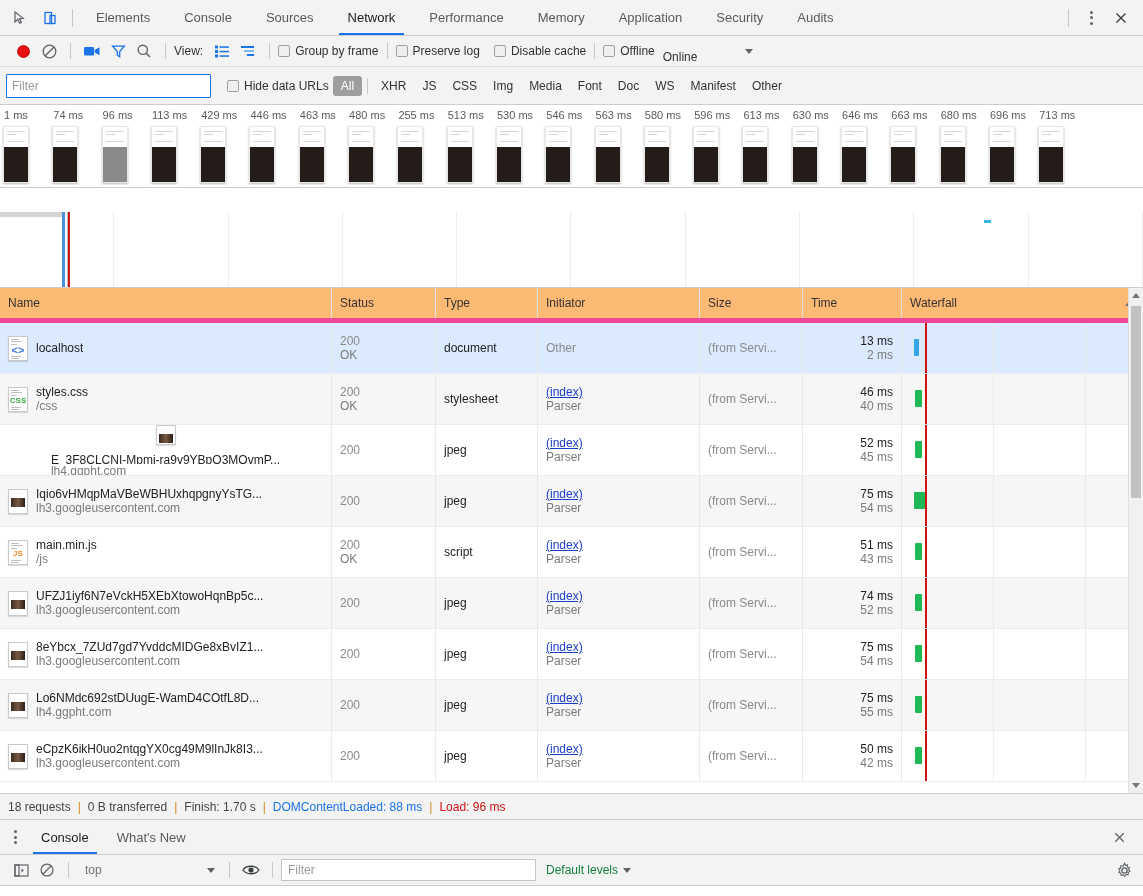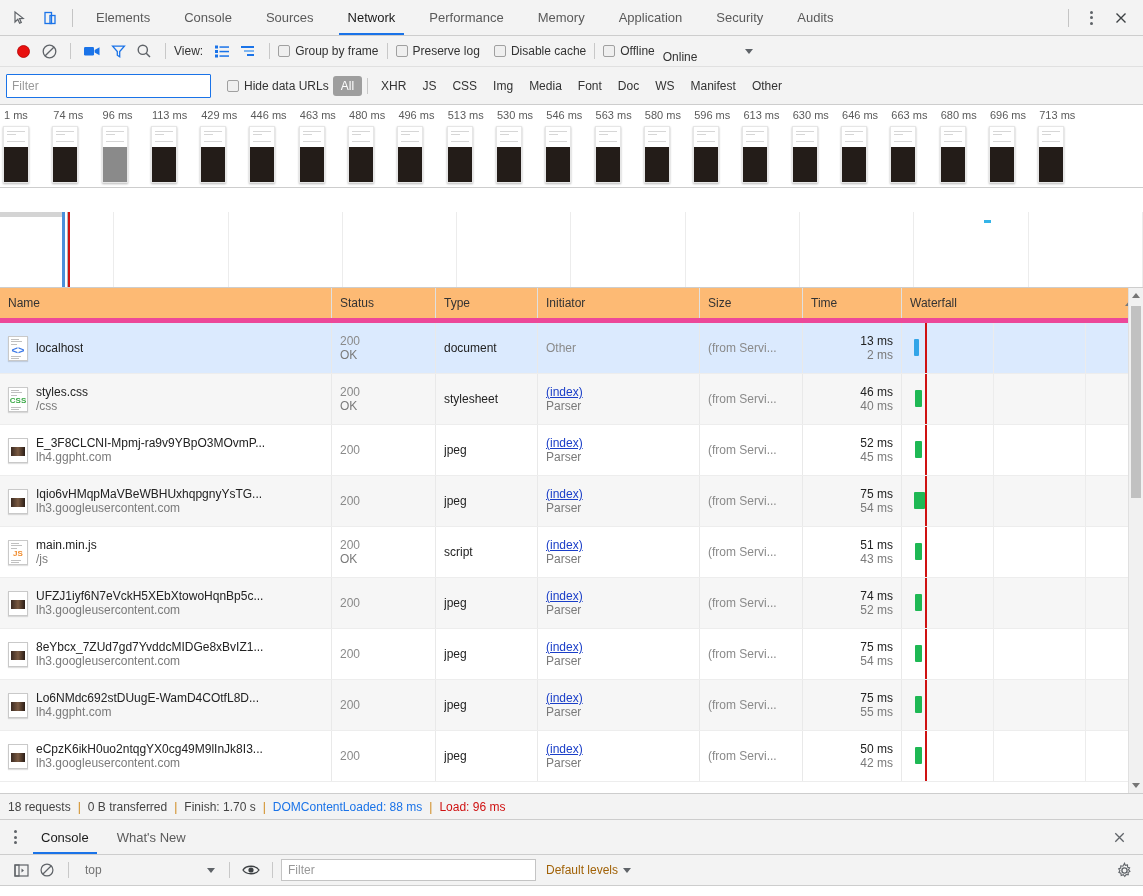--- a/index.html
+++ b/index.html
@@ -182,21 +182,21 @@
     height:31px; min-height:31px; display:flex; align-items:center; background:#f3f3f3;
     border-bottom:1px solid #cdcdcd; padding-left:8px; gap:0;
   }
   .ctx { font-size:12px; color:#737373; width:130px; padding-left:8px; }
   .ctxwrap { display:flex; align-items:center; cursor:pointer; }
   .cfilter {
     width:255px; height:22px; border:1px solid #c4c4c4; background:#fff; font-size:12px; color:#333;
     padding:0 6px; outline:none; font-family:"Liberation Sans", sans-serif;
   }
   .cfilter::placeholder { color:#999; }
-  .levels { font-size:12px; color:#a16207; margin-left:10px; display:flex; align-items:center; gap:5px; cursor:pointer;}
+  .levels { font-size:12px; color:#15803d; margin-left:10px; display:flex; align-items:center; gap:5px; cursor:pointer;}
   .console-body { flex:1; background:#fff; border-top:0; }
   .gearwrap { margin-left:auto; padding-right:10px; display:flex; align-items:center; cursor:pointer;}
 </style>
 </head>
 <body>
 
 <div class="devtools">
 
   <div class="tabbar">
     <div class="tb-icons">
@@ -362,21 +362,21 @@
   <div class="filmstrip">
     <div class="fs-times" id="fs-times">
         <div class="fs-time">1 ms</div>
         <div class="fs-time">74 ms</div>
         <div class="fs-time">96 ms</div>
         <div class="fs-time">113 ms</div>
         <div class="fs-time">429 ms</div>
         <div class="fs-time">446 ms</div>
         <div class="fs-time">463 ms</div>
         <div class="fs-time">480 ms</div>
-        <div class="fs-time">496 ms</div>
+        <div class="fs-time">255 ms</div>
         <div class="fs-time">513 ms</div>
         <div class="fs-time">530 ms</div>
         <div class="fs-time">546 ms</div>
         <div class="fs-time">563 ms</div>
         <div class="fs-time">580 ms</div>
         <div class="fs-time">596 ms</div>
         <div class="fs-time">613 ms</div>
         <div class="fs-time">630 ms</div>
         <div class="fs-time">646 ms</div>
         <div class="fs-time">663 ms</div>
@@ -714,21 +714,21 @@
           </div>
           <div class="wf" style="width: 241px;">
             <div class="wfgrid" style="left: 0px; width: 92px;"></div>
             <div class="wfgrid" style="left: 92px; width: 92px;"></div>
             <div class="wfgrid" style="left: 183px; width: 92px;"></div>
             <div class="wfbar" style="left: 13px; width: 7px; background: rgb(30, 184, 84);"></div>
             <div class="wfredline" style="left: 23px;"></div>
           </div>
         </div>
         <div class="row">
-          <div class="cell name" style="width: 332px;">
+          <div class="cell name" style="width: 332px; flex-direction: column;">
             <div class="ficon img">
               <div class="photo"></div>
             </div>
             <div style="display: flex; flex-direction: column; justify-content: center; overflow: hidden;">
               <div class="c1">E_3F8CLCNI-Mpmj-ra9v9YBpO3MOvmP...</div>
               <div class="c2">lh4.ggpht.com</div>
             </div>
           </div>
           <div class="cell stack" style="width: 104px;">
             <div class="c1 muted">200</div>

